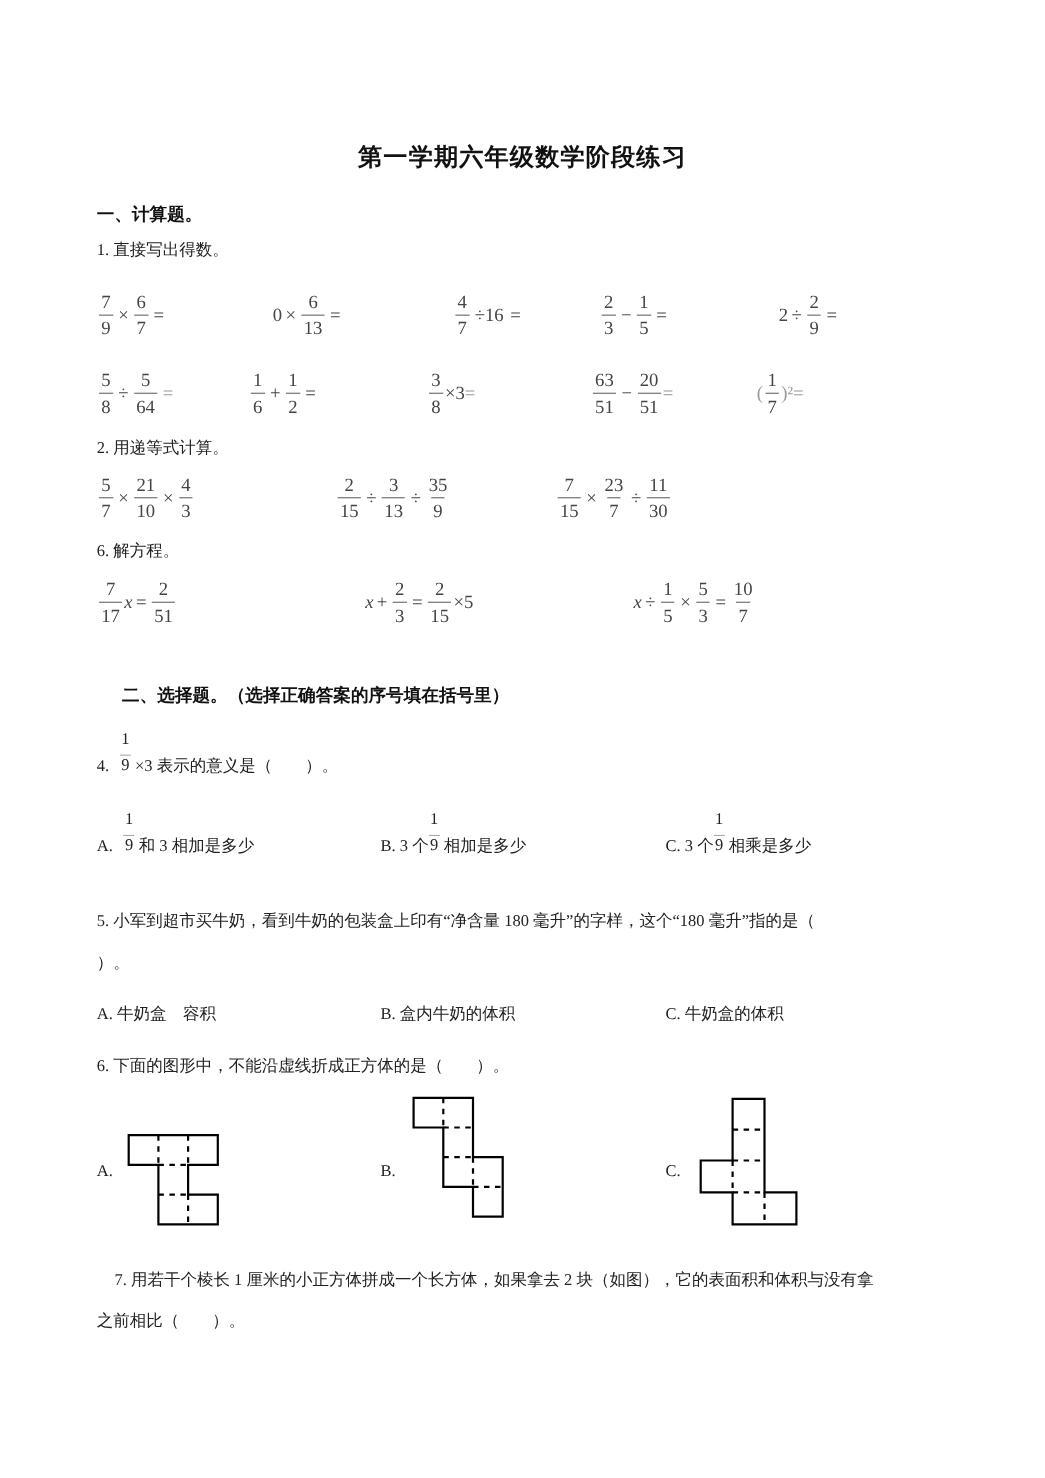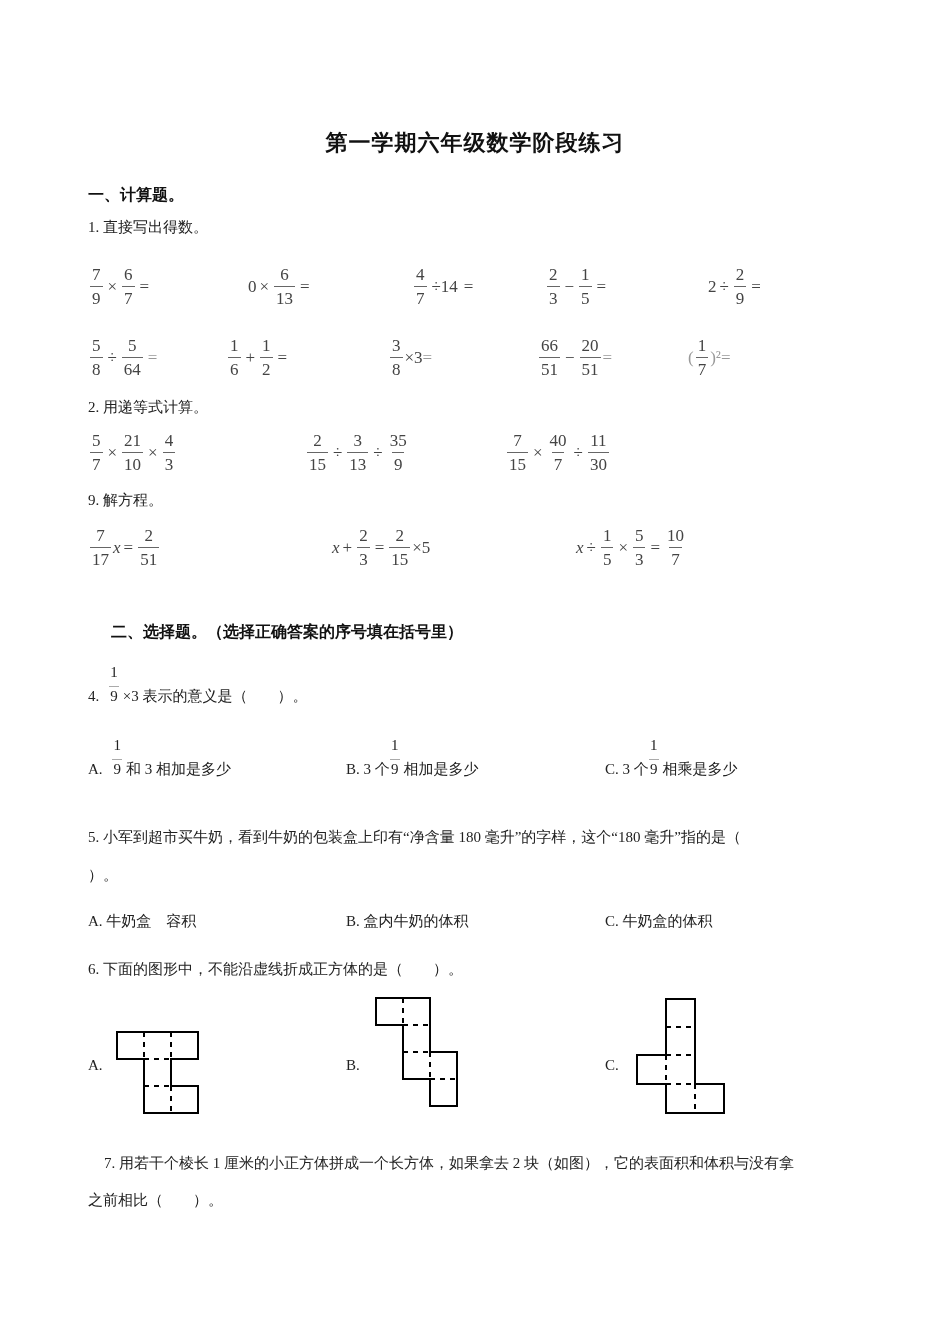--- a/index.html
+++ b/index.html
@@ -50,21 +50,21 @@
       <span class="num">6</span>
       <span class="den">13</span>
     </span>
   <span class="op">=</span>
 </div>
 <div class="abs expr" style="left:412px;top:266px;">
   <span class="frac">
       <span class="num">4</span>
       <span class="den">7</span>
     </span>
-  <span class="op">÷14</span>
+  <span class="op">÷16</span>
   <span class="op">=</span>
 </div>
 <div class="abs expr" style="left:545px;top:266px;">
   <span class="frac">
       <span class="num">2</span>
       <span class="den">3</span>
     </span>
   <span class="op">−</span>
   <span class="frac">
       <span class="num">1</span>
@@ -109,21 +109,21 @@
 <div class="abs expr" style="left:388px;top:337px;">
   <span class="frac">
       <span class="num">3</span>
       <span class="den">8</span>
     </span>
   <span class="op" style="margin:0">×3</span>
   <span class="light">=</span>
 </div>
 <div class="abs expr" style="left:537px;top:337px;">
   <span class="frac">
-      <span class="num">66</span>
+      <span class="num">63</span>
       <span class="den">51</span>
     </span>
   <span class="op">−</span>
   <span class="frac">
       <span class="num">20</span>
       <span class="den">51</span>
     </span>
   <span class="light">=</span>
 </div>
 <div class="abs expr" style="left:688px;top:337px;">
@@ -169,31 +169,31 @@
       <span class="den">9</span>
     </span>
 </div>
 <div class="abs expr" style="left:505px;top:432px;">
   <span class="frac">
       <span class="num">7</span>
       <span class="den">15</span>
     </span>
   <span class="op">×</span>
   <span class="frac">
-      <span class="num">40</span>
+      <span class="num">23</span>
       <span class="den">7</span>
     </span>
   <span class="op">÷</span>
   <span class="frac">
       <span class="num">11</span>
       <span class="den">30</span>
     </span>
 </div>
 
-<div class="abs q" style="left:88px;top:491px;">9. 解方程。</div>
+<div class="abs q" style="left:88px;top:491px;">6. 解方程。</div>
 <div class="abs expr" style="left:88px;top:527px;">
   <span class="frac">
       <span class="num">7</span>
       <span class="den">17</span>
     </span>
   <span class="it">x</span>
   <span class="op">=</span>
   <span class="frac">
       <span class="num">2</span>
       <span class="den">51</span>

